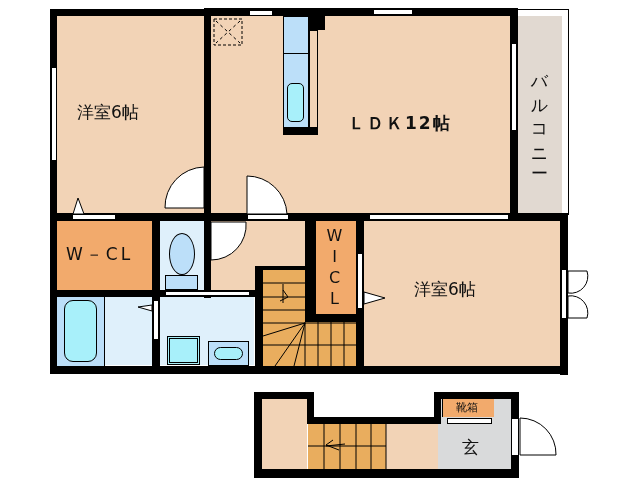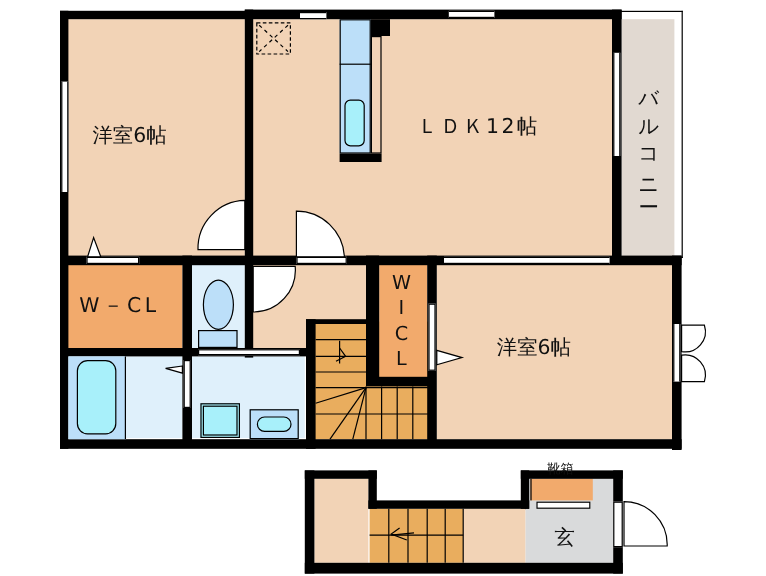--- a/index.html
+++ b/index.html
@@ -111,21 +111,21 @@
     <line x1="305" y1="322" x2="305" y2="366"></line>
     <line x1="318" y1="322" x2="318" y2="366"></line>
     <line x1="331" y1="322" x2="331" y2="366"></line>
     <line x1="344" y1="322" x2="344" y2="366"></line>
     <line x1="283" y1="284" x2="283" y2="303"></line>
     <polyline points="280,301 288,297 283,290" fill="none"></polyline>
   </g>
 </svg>
 
 <div class="label" style="left:77px;top:101px;">洋室6帖</div>
-<div class="label" style="left:348px;top:94px;letter-spacing:2px;">ＬＤＫ12帖</div>
+<div class="label" style="left:348px;top:112px;letter-spacing:2px;font-weight:bold;">ＬＤＫ12帖</div>
 <div class="vlabel" style="left:529px;top:62px;">バルコニー</div>
 <div class="label" style="left:66px;top:243px;letter-spacing:3px;">W－CL</div>
 <div class="vlabel" style="left:325px;top:226px;letter-spacing:2px;text-orientation:upright;font-size:16px;">WICL</div>
 <div class="label" style="left:414px;top:278px;">洋室6帖</div>
 
 <div class="abs room-tan" style="left:262px;top:399px;width:45px;height:70px;"></div>
 <div class="abs room-stair" style="left:308px;top:424px;width:78px;height:45px;"></div>
 <div class="abs room-tan" style="left:386px;top:424px;width:52px;height:45px;"></div>
 <div class="abs room-entry" style="left:438px;top:398px;width:73px;height:71px;"></div>
 <div class="abs room-orange" style="left:442px;top:399px;width:52px;height:18px;border-left:1px solid #000;"></div>
@@ -147,14 +147,14 @@
     <line x1="340" y1="424" x2="340" y2="469"></line>
     <line x1="356" y1="424" x2="356" y2="469"></line>
     <line x1="371" y1="424" x2="371" y2="469"></line>
     <line x1="386" y1="424" x2="386" y2="469"></line>
     <line x1="308" y1="446" x2="386" y2="446"></line>
     <line x1="326" y1="446" x2="345" y2="444"></line>
     <polyline points="333,440 326,445 339,450" fill="none"></polyline>
   </g>
 </svg>
 
-<div class="label" style="left:456px;top:383px;font-size:11px;">靴箱</div>
+<div class="label" style="left:456px;top:400px;font-size:11px;">靴箱</div>
 <div class="label" style="left:462px;top:436px;">玄</div>
 
 </body></html>

